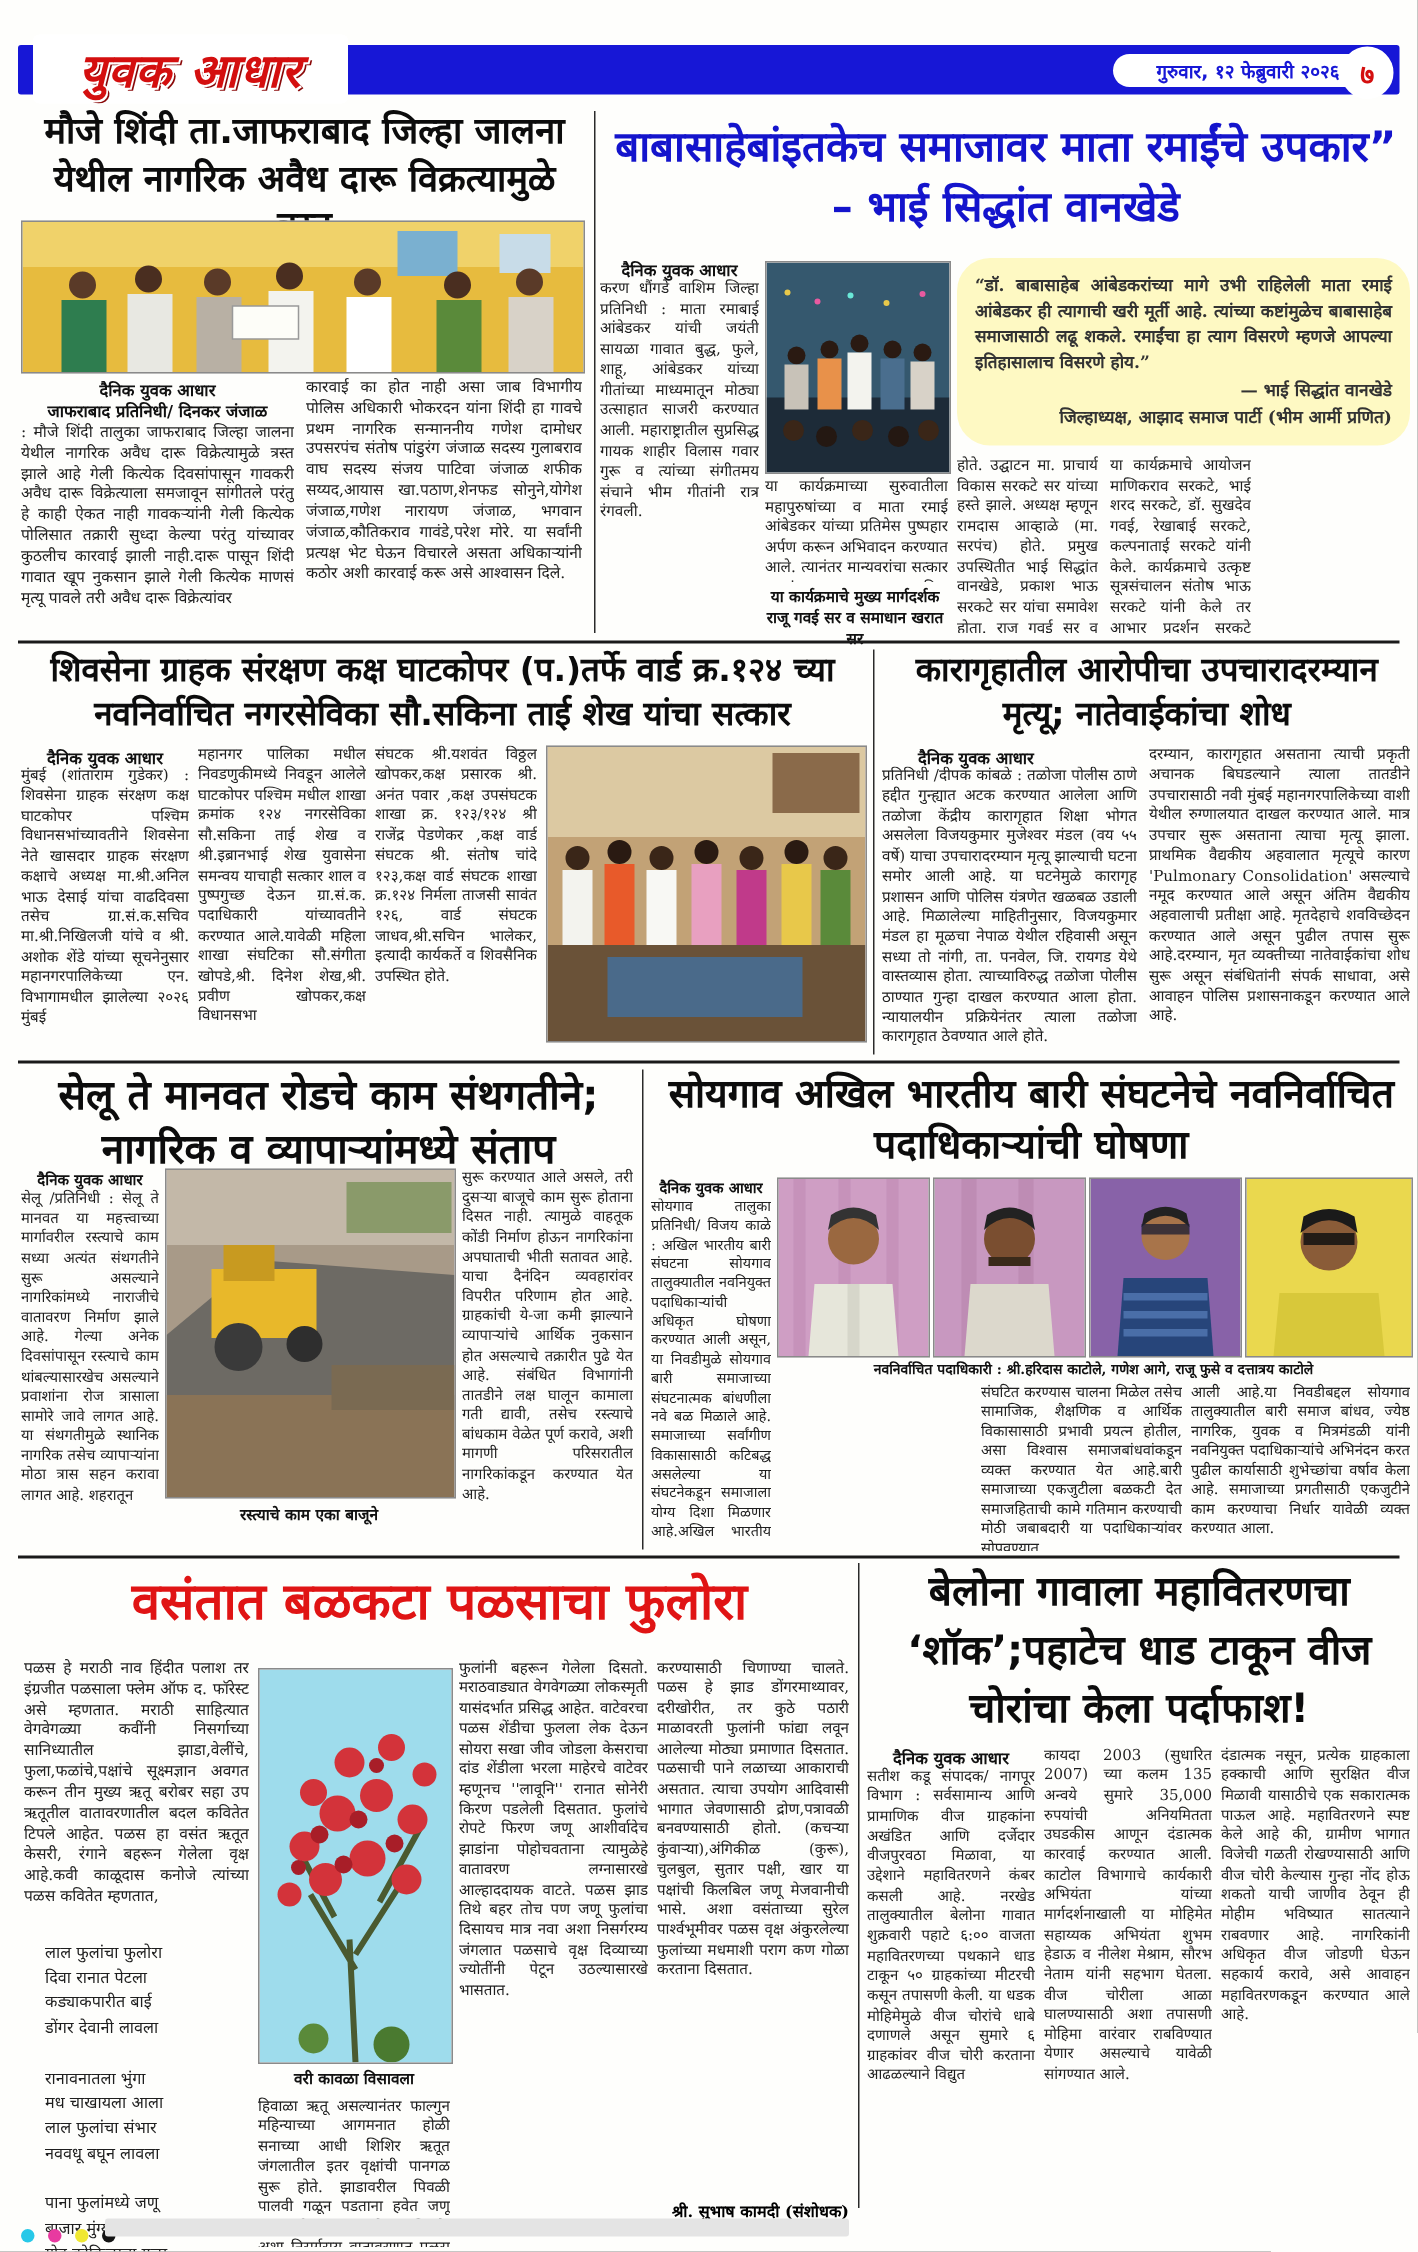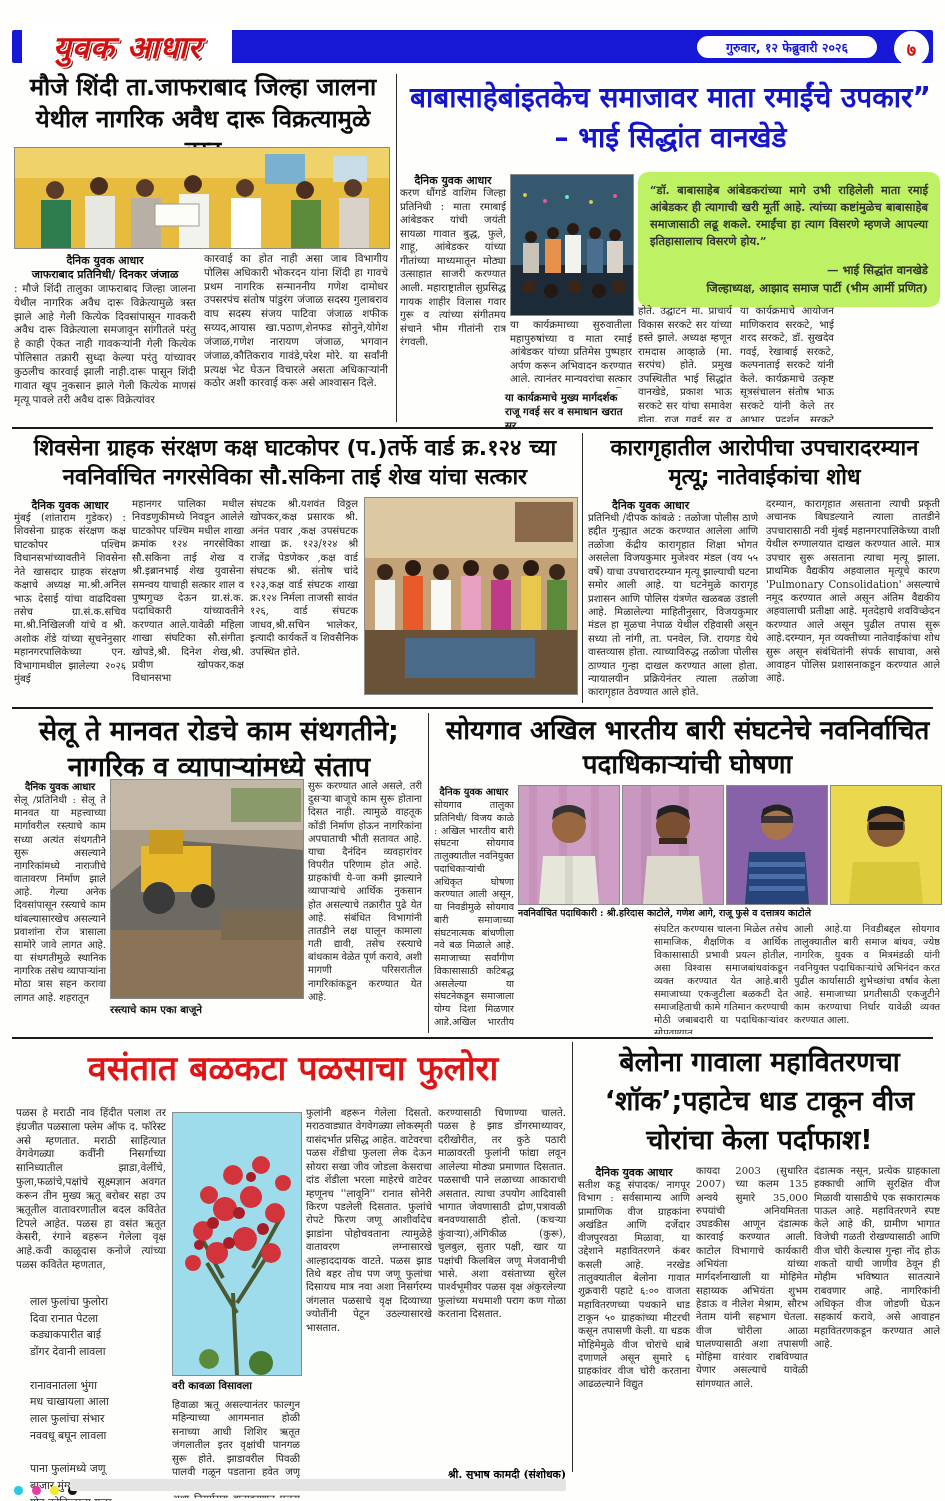--- a/index.html
+++ b/index.html
@@ -4,55 +4,55 @@
 <style>
   html,body{margin:0;padding:0;background:#9a9a9a;}
   .page{position:relative;width:945px;height:1501px;background:#fefefc;overflow:hidden;
         font-family:"DejaVu Sans","Liberation Sans",sans-serif;}
   .abs{position:absolute;}
   .bt{font-family:"DejaVu Serif","Liberation Serif",serif;font-size:10.4px;line-height:1.33;
       text-align:justify;color:#1e1e1e;overflow:hidden;}
   .by{font-weight:bold;text-align:center;font-size:11px;color:#111;
       font-family:"DejaVu Serif","Liberation Serif",serif;}
   .hl{font-weight:bold;text-align:center;color:#0c0c0c;line-height:1.32;}
-  .cap{font-weight:bold;font-size:10.3px;color:#111;
+  .cap{font-weight:bold;text-align:center;font-size:10.3px;color:#111;
        font-family:"DejaVu Serif","Liberation Serif",serif;}
   .hr{height:2px;background:#1a1a1a;}
   .vr{width:1px;background:#2a2a2a;}
   .ph{border:1px solid #8a8a8a;overflow:hidden;background:#ddd;}
   .mastbar{background:#1717d6;border-radius:2px;}
   .logobox{background:#ffffff;border-radius:4px;display:flex;align-items:center;justify-content:center;}
   .logo{color:#d40f0f;font-weight:bold;font-size:31px;font-style:italic;letter-spacing:1px;
         text-shadow:-1px -1px 0 #fff,1px -1px 0 #fff,-1px 1px 0 #fff,1px 1px 0 #fff,2px 2px 0 #8a0808;}
   .datepill{background:#ffffff;border-radius:12px;color:#1717d6;font-weight:bold;font-size:12.5px;
             display:flex;align-items:center;justify-content:center;}
   .pagecirc{background:#ffffff;border:2px solid #fff;border-radius:50%;color:#d40f0f;
             font-weight:bold;font-size:18px;display:flex;align-items:center;justify-content:center;}
-  .qb{background:#bef264;border-radius:10px;padding:10px 12px;font-size:11.4px;font-weight:bold;
+  .qb{background:#fef9c3;border-radius:22px;padding:10px 12px;font-size:11.4px;font-weight:bold;
       line-height:1.5;color:#333;text-align:justify;font-family:"DejaVu Serif","Liberation Serif",serif;}
-  .qattr{text-align:right;font-weight:bold;font-size:11.5px;margin-top:12px;}
+  .qattr{text-align:right;font-weight:bold;font-size:11.5px;margin-top:2px;}
   .blue{color:#1414cc;}
   .red{color:#e01414;}
   .poem{font-family:"DejaVu Serif","Liberation Serif",serif;font-size:10.8px;line-height:1.55;
         white-space:pre-line;color:#1e1e1e;padding-left:14px;text-align:left;}
   .sig{font-weight:bold;text-align:right;font-size:10.8px;
        font-family:"DejaVu Serif","Liberation Serif",serif;}
   .regdot{width:9px;height:9px;border-radius:50%;display:inline-block;margin-right:4px;}
   .graybar{background:#e4e4e4;border-radius:2px;height:12px;}
 </style>
 </head>
 <body>
 
 <div class="page">
 
   <div class="abs mastbar" style="left:12px;top:30px;width:921px;height:33px;"></div>
   <div class="abs logobox" style="left:22px;top:23px;width:210px;height:46px;">
     <span class="logo">युवक आधार</span>
   </div>
-  <div class="abs datepill" style="left:697px;top:36px;width:180px;height:22px;text-align:center;">
+  <div class="abs datepill" style="left:742px;top:36px;width:180px;height:22px;text-align:center;">
     <span>गुरुवार, १२ फेब्रुवारी २०२६</span>
   </div>
   <div class="abs pagecirc" style="left:894px;top:31px;width:31px;height:31px;">
     <span>७</span>
   </div>
 
   <div class="abs hl" style="left:14px;top:72px;width:378px;font-size:24px;">मौजे शिंदी ता.जाफराबाद जिल्हा जालना येथील नागरिक अवैध दारू विक्रत्यामुळे त्रस्त</div>
   <div class="abs ph" style="left:14px;top:147px;width:374px;height:100px;">
     <svg width="374" height="100" viewBox="0 0 374 100">
       <rect width="374" height="100" fill="#e7bb3e"></rect>

